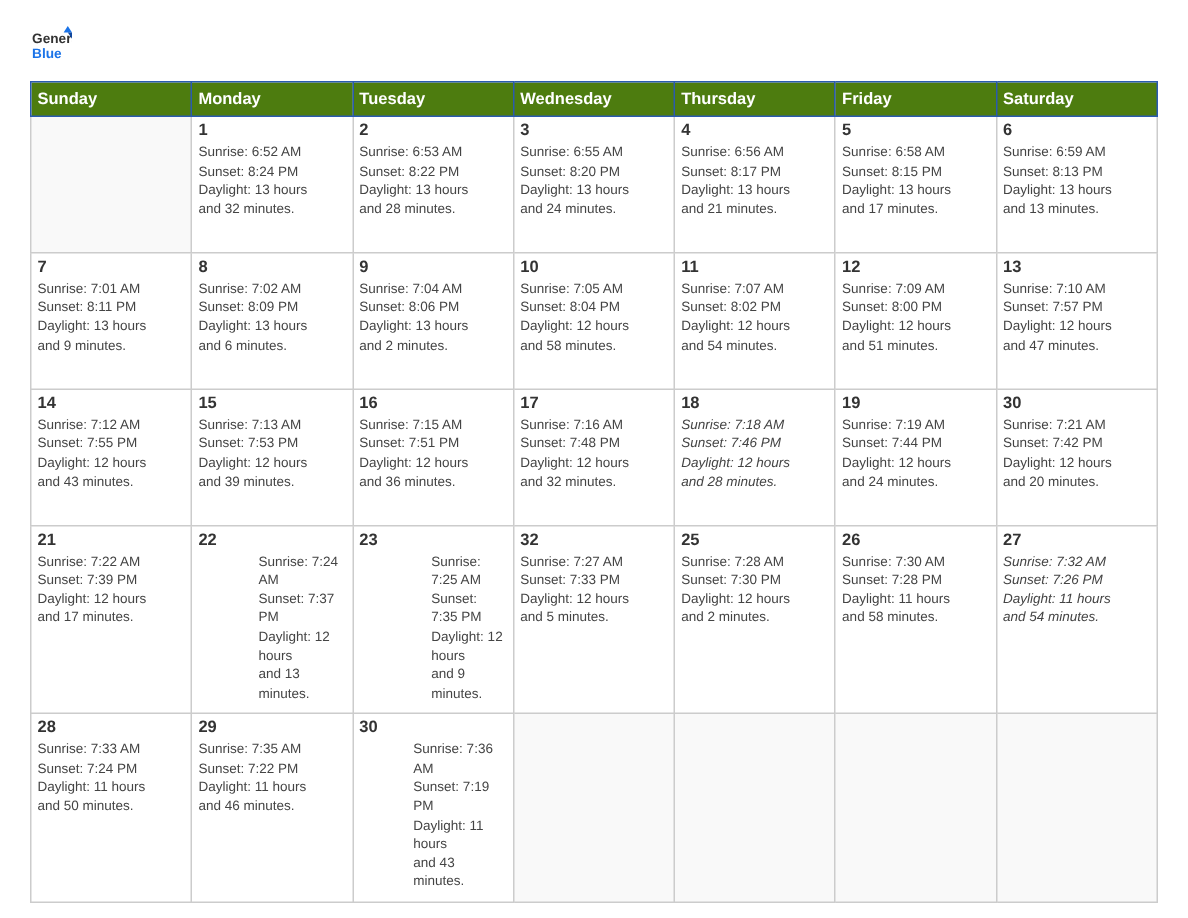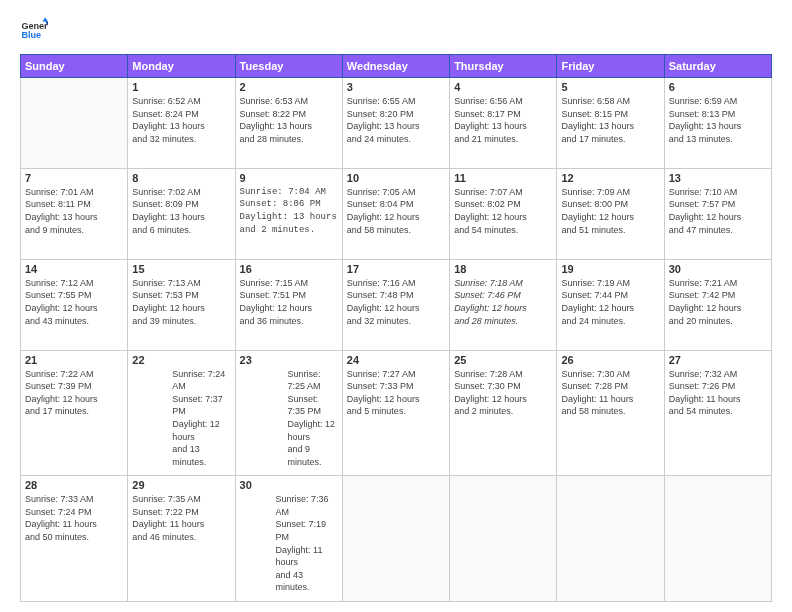--- a/index.html
+++ b/index.html
@@ -46,21 +46,21 @@
       color: #555;
     }
     .calendar {
       border: 1px solid #ccc;
       border-collapse: collapse;
       width: 100%;
       flex: 1;
       table-layout: fixed;
     }
     .calendar th {
-      background: #8b5cf6;
+      background: #4d7c0f;
       color: #fff;
       font-size: 11px;
       font-weight: bold;
       padding: 5px 4px;
       text-align: left;
       border: 1px solid #2a5aaf;
     }
     .calendar td {
       border: 1px solid #ccc;
       vertical-align: top;
@@ -176,21 +176,21 @@
           </td>
           <td>
             <span class="day-number">8</span>
             <div class="day-info" style="white-space: pre-line;">Sunrise: 7:02 AM
 Sunset: 8:09 PM
 Daylight: 13 hours
 and 6 minutes.</div>
           </td>
           <td>
             <span class="day-number">9</span>
-            <div class="day-info" style="white-space: pre-line; font-family: Liberation Mono, monospace;">Sunrise: 7:04 AM
+            <div class="day-info" style="white-space: pre-line;">Sunrise: 7:04 AM
 Sunset: 8:06 PM
 Daylight: 13 hours
 and 2 minutes.</div>
           </td>
           <td>
             <span class="day-number">10</span>
             <div class="day-info" style="white-space: pre-line;">Sunrise: 7:05 AM
 Sunset: 8:04 PM
 Daylight: 12 hours
 and 58 minutes.</div>
@@ -284,21 +284,21 @@
 and 13 minutes.</div>
           </td>
           <td>
             <span class="day-number">23</span>
             <div class="day-info" style="white-space: pre-line; margin-left: 48px;">Sunrise: 7:25 AM
 Sunset: 7:35 PM
 Daylight: 12 hours
 and 9 minutes.</div>
           </td>
           <td>
-            <span class="day-number">24</span>
+            <span class="day-number">32</span>
             <div class="day-info" style="white-space: pre-line;">Sunrise: 7:27 AM
 Sunset: 7:33 PM
 Daylight: 12 hours
 and 5 minutes.</div>
           </td>
           <td>
             <span class="day-number">25</span>
             <div class="day-info" style="white-space: pre-line;">Sunrise: 7:28 AM
 Sunset: 7:30 PM
 Daylight: 12 hours
@@ -306,21 +306,21 @@
           </td>
           <td>
             <span class="day-number">26</span>
             <div class="day-info" style="white-space: pre-line;">Sunrise: 7:30 AM
 Sunset: 7:28 PM
 Daylight: 11 hours
 and 58 minutes.</div>
           </td>
           <td>
             <span class="day-number">27</span>
-            <div class="day-info" style="white-space: pre-line;">Sunrise: 7:32 AM
+            <div class="day-info" style="white-space: pre-line; font-style: italic;">Sunrise: 7:32 AM
 Sunset: 7:26 PM
 Daylight: 11 hours
 and 54 minutes.</div>
           </td>
         </tr>
         <tr class="last-row">
           <td>
             <span class="day-number">28</span>
             <div class="day-info" style="white-space: pre-line;">Sunrise: 7:33 AM
 Sunset: 7:24 PM

